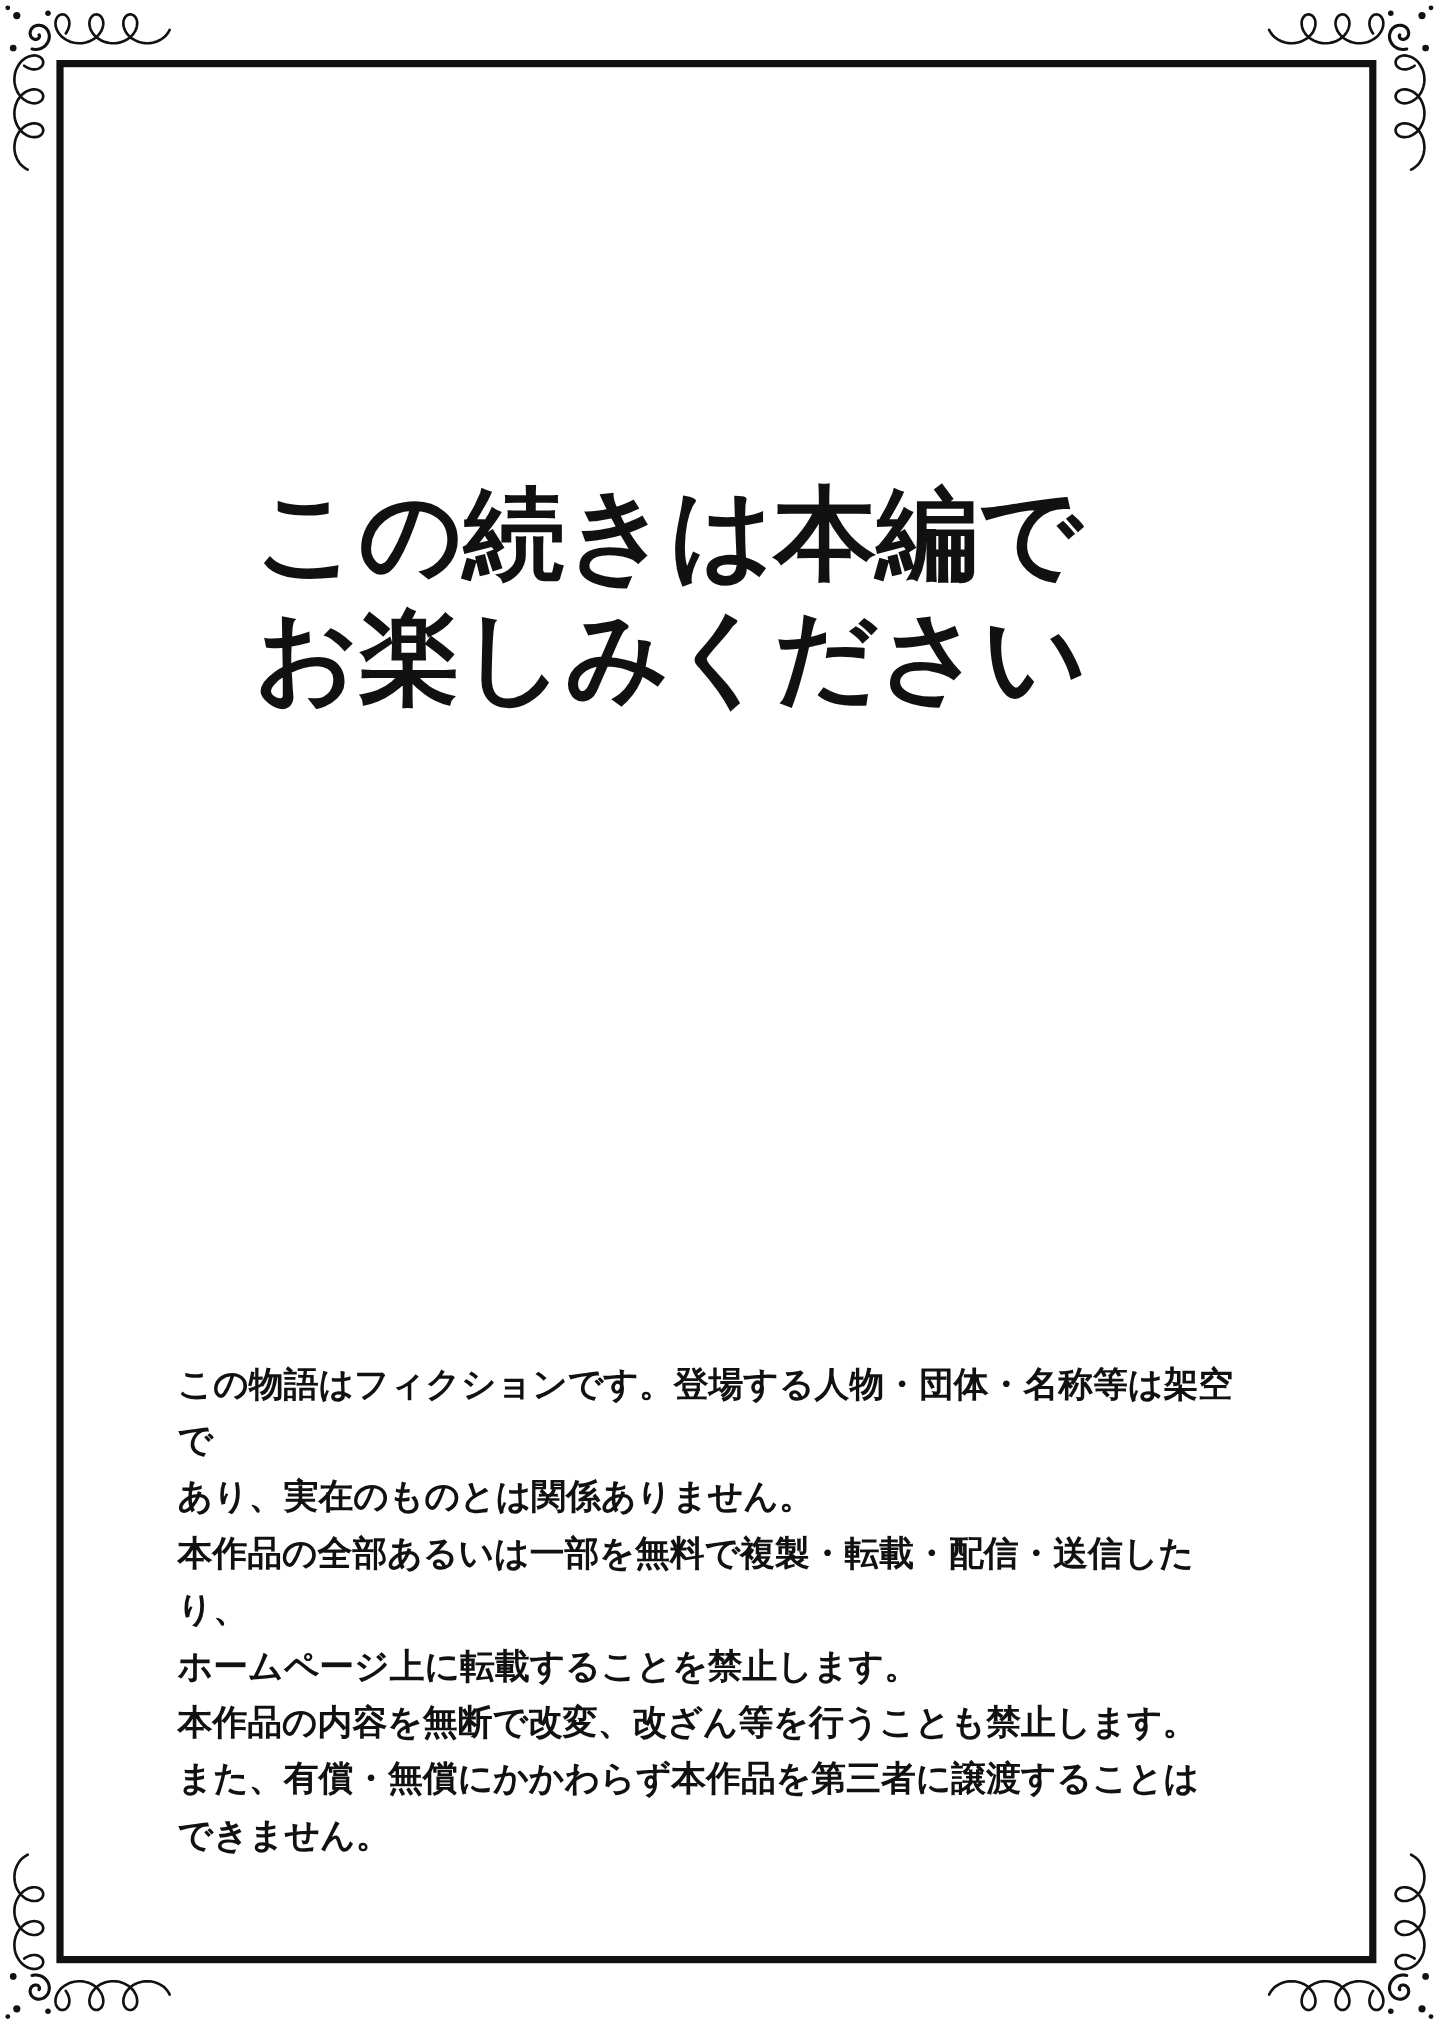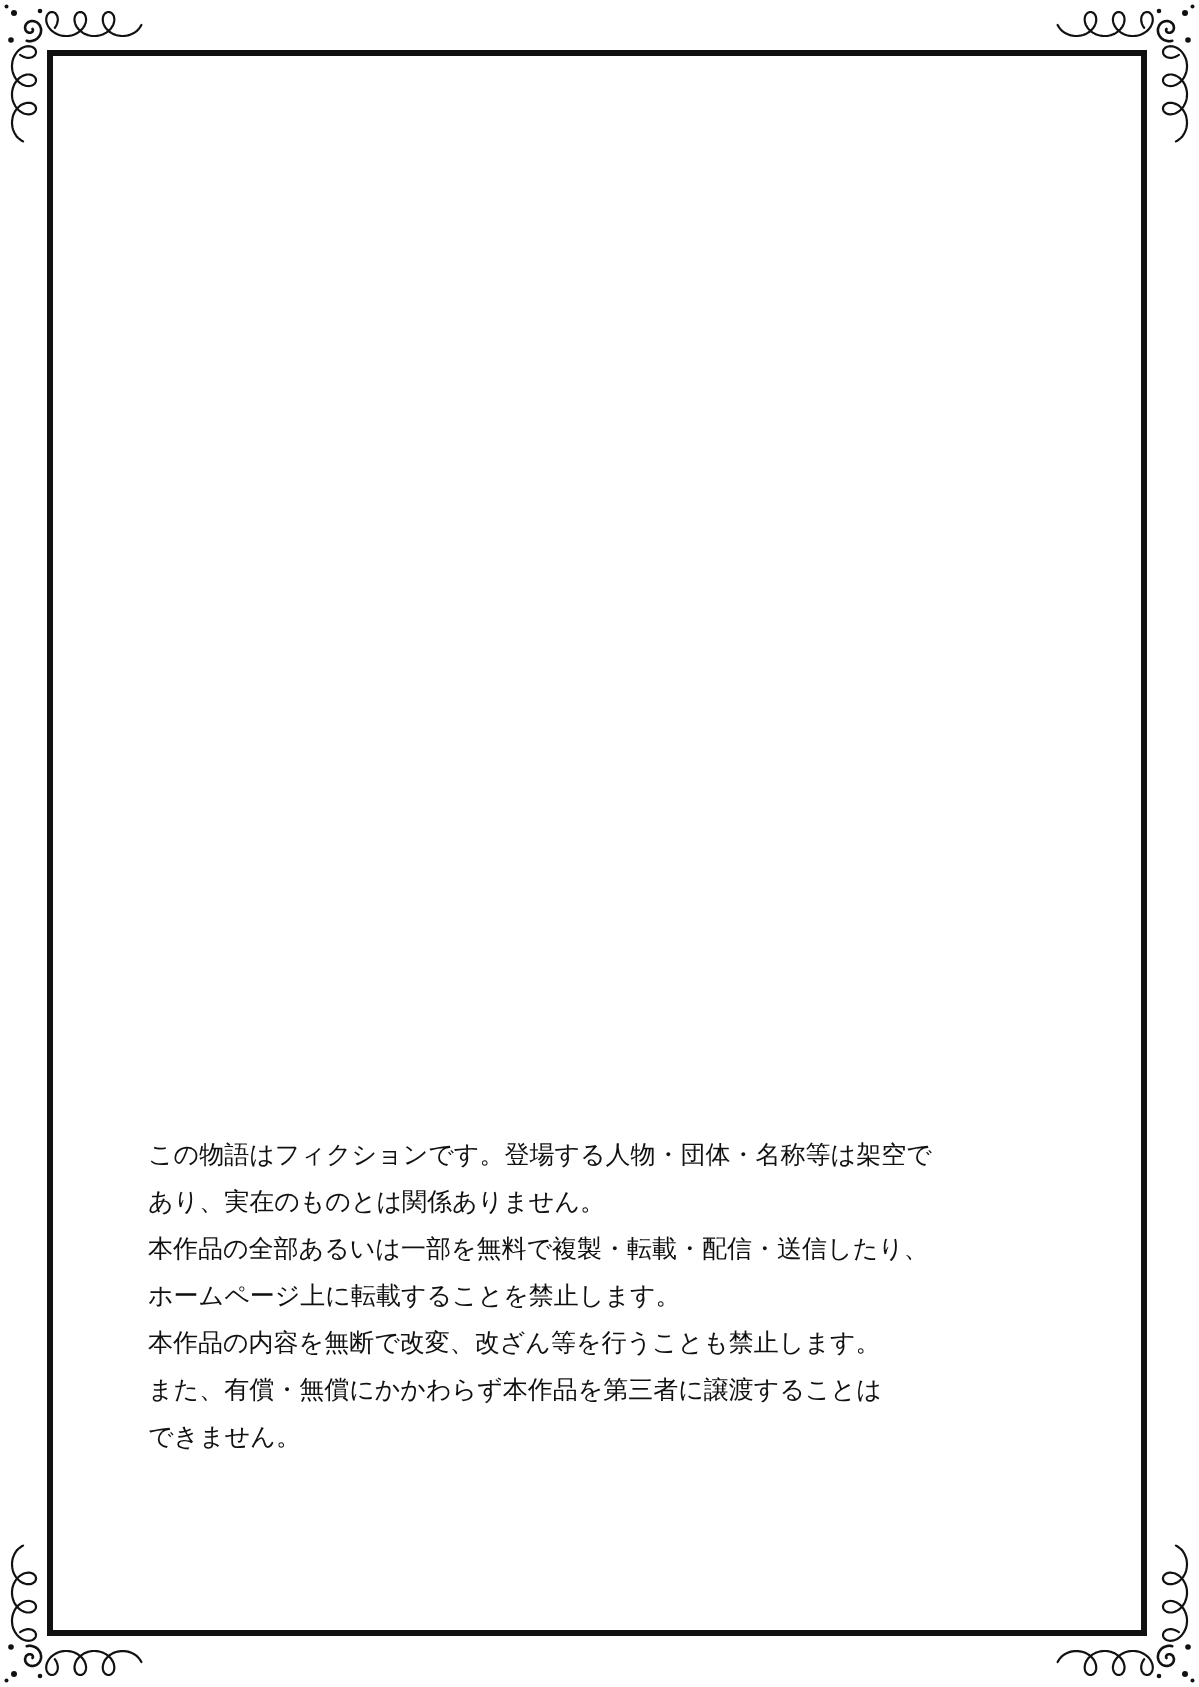--- a/index.html
+++ b/index.html
@@ -31,23 +31,23 @@
     line-height:103px;
     font-weight:700;
     letter-spacing:0;
     white-space:pre-line;
     color:var(--ink,#111111);
   }
   .disclaimer{
     position:absolute;
     left:148px;top:1131px;
     width:900px;
-    font-size:25px;
+    font-size:29px;
     line-height:47px;
-    font-weight:400;
+    font-weight:700;
     white-space:pre-line;
     color:var(--ink,#111111);
   }
 </style>
 </head>
 <body>
 
 <div class="page">
 
   <div class="frame"></div>
@@ -90,20 +90,22 @@
         <path transform="translate(52,24)" d="M2.8 3.9L3.6 2.7L4.3 1.4L4.9 0.1L5.3 -1.1L5.6 -2.4L5.8 -3.6L5.8 -4.8L5.7 -6.0L5.5 -7.0L5.2 -8.0L4.7 -8.9L4.2 -9.7L3.6 -10.4L3.0 -11.0L2.3 -11.4L1.5 -11.8L0.7 -11.9L-0.1 -12.0L-0.9 -11.9L-1.6 -11.7L-2.4 -11.4L-3.1 -10.9L-3.7 -10.3L-4.3 -9.6L-4.8 -8.8L-5.2 -7.8L-5.5 -6.8L-5.7 -5.7L-5.8 -4.6L-5.7 -3.4L-5.6 -2.2L-5.2 -0.9L-4.8 0.4L-4.2 1.6L-3.5 2.9L-2.6 4.1L-1.7 5.3L-0.6 6.4L0.6 7.4L2.0 8.4L3.4 9.2L4.9 10.0L6.5 10.7L8.1 11.2L9.8 11.6L11.5 11.8L13.2 12.0L15.0 12.0L16.7 11.9L18.5 11.6L20.1 11.2L21.8 10.7L23.4 10.0L24.9 9.3L26.3 8.4L27.6 7.5L28.8 6.4L29.9 5.3L30.9 4.1L31.7 2.9L32.5 1.7L33.0 0.4L33.5 -0.9L33.8 -2.1L34.0 -3.4L34.1 -4.6L34.0 -5.7L33.8 -6.8L33.5 -7.8L33.1 -8.7L32.6 -9.6L32.0 -10.3L31.4 -10.9L30.7 -11.3L29.9 -11.7L29.2 -11.9L28.4 -12.0L27.6 -11.9L26.8 -11.8L26.0 -11.4L25.3 -11.0L24.7 -10.4L24.1 -9.7L23.6 -8.9L23.1 -8.0L22.8 -7.1L22.6 -6.0L22.5 -4.9L22.5 -3.7L22.7 -2.4L23.0 -1.2L23.4 0.1L23.9 1.4L24.6 2.6L25.4 3.8L26.4 5.0L27.5 6.2L28.7 7.2L30.0 8.2L31.3 9.1L32.8 9.9L34.4 10.5L36.0 11.1L37.7 11.5L39.4 11.8L41.1 12.0L42.9 12.0L44.6 11.9L46.4 11.7L48.1 11.3L49.7 10.8L51.3 10.2L52.8 9.4L54.3 8.6L55.6 7.7L56.8 6.6L58.0 5.5L59.0 4.4L59.8 3.2L60.6 1.9L61.2 0.7L61.7 -0.6L62.0 -1.9L62.2 -3.1L62.3 -4.3L62.3 -5.5L62.1 -6.6L61.9 -7.6L61.5 -8.5L61.0 -9.4L60.4 -10.1L59.8 -10.8L59.1 -11.3L58.4 -11.6L57.6 -11.9L56.8 -12.0L56.0 -12.0L55.2 -11.8L54.5 -11.5L53.7 -11.1L53.1 -10.6L52.5 -9.9L51.9 -9.1L51.5 -8.2L51.1 -7.3L50.9 -6.2L50.8 -5.1L50.8 -3.9L50.9 -2.7L51.2 -1.4L51.6 -0.2L52.1 1.1L52.7 2.4L53.5 3.6L54.5 4.8L55.5 5.9L56.7 7.0L57.9 8.0L59.3 8.9L60.8 9.7L62.3 10.4L63.9 11.0L65.6 11.4L67.3 11.7L69.0 11.9L70.8 12.0L72.5 11.9L74.3 11.7L76.0 11.4L77.6 10.9L79.2 10.3L80.8 9.6L82.2 8.8L83.6 7.9L84.9 6.9L86.0 5.8L87.0 4.6L87.9 3.4L88.7 2.2L89.4 0.9"></path>
         <path transform="translate(24,52) rotate(90)" d="M2.8 3.9L3.6 2.7L4.3 1.4L4.9 0.1L5.3 -1.1L5.6 -2.4L5.8 -3.6L5.8 -4.8L5.7 -6.0L5.5 -7.0L5.2 -8.0L4.7 -8.9L4.2 -9.7L3.6 -10.4L3.0 -11.0L2.3 -11.4L1.5 -11.8L0.7 -11.9L-0.1 -12.0L-0.9 -11.9L-1.6 -11.7L-2.4 -11.4L-3.1 -10.9L-3.7 -10.3L-4.3 -9.6L-4.8 -8.8L-5.2 -7.8L-5.5 -6.8L-5.7 -5.7L-5.8 -4.6L-5.7 -3.4L-5.6 -2.2L-5.2 -0.9L-4.8 0.4L-4.2 1.6L-3.5 2.9L-2.6 4.1L-1.7 5.3L-0.6 6.4L0.6 7.4L2.0 8.4L3.4 9.2L4.9 10.0L6.5 10.7L8.1 11.2L9.8 11.6L11.5 11.8L13.2 12.0L15.0 12.0L16.7 11.9L18.5 11.6L20.1 11.2L21.8 10.7L23.4 10.0L24.9 9.3L26.3 8.4L27.6 7.5L28.8 6.4L29.9 5.3L30.9 4.1L31.7 2.9L32.5 1.7L33.0 0.4L33.5 -0.9L33.8 -2.1L34.0 -3.4L34.1 -4.6L34.0 -5.7L33.8 -6.8L33.5 -7.8L33.1 -8.7L32.6 -9.6L32.0 -10.3L31.4 -10.9L30.7 -11.3L29.9 -11.7L29.2 -11.9L28.4 -12.0L27.6 -11.9L26.8 -11.8L26.0 -11.4L25.3 -11.0L24.7 -10.4L24.1 -9.7L23.6 -8.9L23.1 -8.0L22.8 -7.1L22.6 -6.0L22.5 -4.9L22.5 -3.7L22.7 -2.4L23.0 -1.2L23.4 0.1L23.9 1.4L24.6 2.6L25.4 3.8L26.4 5.0L27.5 6.2L28.7 7.2L30.0 8.2L31.3 9.1L32.8 9.9L34.4 10.5L36.0 11.1L37.7 11.5L39.4 11.8L41.1 12.0L42.9 12.0L44.6 11.9L46.4 11.7L48.1 11.3L49.7 10.8L51.3 10.2L52.8 9.4L54.3 8.6L55.6 7.7L56.8 6.6L58.0 5.5L59.0 4.4L59.8 3.2L60.6 1.9L61.2 0.7L61.7 -0.6L62.0 -1.9L62.2 -3.1L62.3 -4.3L62.3 -5.5L62.1 -6.6L61.9 -7.6L61.5 -8.5L61.0 -9.4L60.4 -10.1L59.8 -10.8L59.1 -11.3L58.4 -11.6L57.6 -11.9L56.8 -12.0L56.0 -12.0L55.2 -11.8L54.5 -11.5L53.7 -11.1L53.1 -10.6L52.5 -9.9L51.9 -9.1L51.5 -8.2L51.1 -7.3L50.9 -6.2L50.8 -5.1L50.8 -3.9L50.9 -2.7L51.2 -1.4L51.6 -0.2L52.1 1.1L52.7 2.4L53.5 3.6L54.5 4.8L55.5 5.9L56.7 7.0L57.9 8.0L59.3 8.9L60.8 9.7L62.3 10.4L63.9 11.0L65.6 11.4L67.3 11.7L69.0 11.9L70.8 12.0L72.5 11.9L74.3 11.7L76.0 11.4L77.6 10.9L79.2 10.3L80.8 9.6L82.2 8.8L83.6 7.9L84.9 6.9L86.0 5.8L87.0 4.6L87.9 3.4L88.7 2.2L89.4 0.9"></path>
         <path d="M32.5 29.0L32.6 29.1L32.7 29.2L32.7 29.4L32.8 29.5L32.8 29.7L32.9 29.8L32.9 30.0L32.9 30.2L32.9 30.3L32.9 30.5L32.8 30.7L32.8 30.9L32.7 31.1L32.6 31.3L32.5 31.5L32.4 31.6L32.2 31.8L32.1 32.0L31.9 32.1L31.7 32.3L31.5 32.4L31.2 32.5L31.0 32.6L30.7 32.7L30.5 32.8L30.2 32.8L29.9 32.8L29.6 32.8L29.3 32.8L29.0 32.8L28.7 32.7L28.4 32.6L28.1 32.5L27.8 32.4L27.5 32.2L27.3 32.0L27.0 31.8L26.7 31.6L26.5 31.3L26.2 31.1L26.0 30.8L25.8 30.4L25.6 30.1L25.5 29.7L25.4 29.4L25.3 29.0L25.2 28.6L25.1 28.2L25.1 27.8L25.1 27.3L25.2 26.9L25.2 26.5L25.3 26.0L25.5 25.6L25.6 25.2L25.8 24.8L26.1 24.4L26.3 24.0L26.6 23.6L27.0 23.2L27.3 22.9L27.7 22.6L28.1 22.3L28.5 22.0L29.0 21.8L29.5 21.6L30.0 21.4L30.5 21.2L31.0 21.1L31.6 21.1L32.1 21.0L32.7 21.0L33.2 21.1L33.8 21.2L34.4 21.3L34.9 21.5L35.5 21.7L36.0 21.9L36.6 22.2L37.1 22.5L37.6 22.9L38.0 23.3L38.5 23.7L38.9 24.2L39.3 24.7L39.7 25.3L40.0 25.8L40.3 26.4L40.5 27.1L40.7 27.7L40.9 28.4L41.0 29.0L41.1 29.7L41.1 30.4L41.0 31.1L41.0 31.8L40.8 32.5L40.7 33.2L40.4 33.9L40.1 34.6L39.8 35.3L39.4 35.9L39.0 36.5L38.5 37.1L38.0 37.7L37.5 38.2L36.9 38.7L36.2 39.2L35.6 39.6L34.9 40.0L34.1 40.3L33.4 40.6L32.6 40.8L31.8 41.0L30.9 41.1L30.1 41.2L29.3 41.2L28.4 41.1L27.6 41.0L26.7 40.8" stroke-width="2.6"></path>
       </g>
       <circle cx="6.5" cy="6.5" r="2" fill="#111111"></circle>
       <circle cx="14" cy="13" r="3" fill="#111111"></circle>
       <circle cx="40" cy="11" r="2.3" fill="#111111"></circle>
       <circle cx="11" cy="40" r="2.8" fill="#111111"></circle>
     </svg>
 
+  <div class="headline">この続きは本編で
+お楽しみください</div>
 
   <div class="disclaimer">この物語はフィクションです。登場する人物・団体・名称等は架空で
 あり、実在のものとは関係ありません。
 本作品の全部あるいは一部を無料で複製・転載・配信・送信したり、
 ホームページ上に転載することを禁止します。
 本作品の内容を無断で改変、改ざん等を行うことも禁止します。
 また、有償・無償にかかわらず本作品を第三者に譲渡することは
 できません。</div>
 
 </div>

